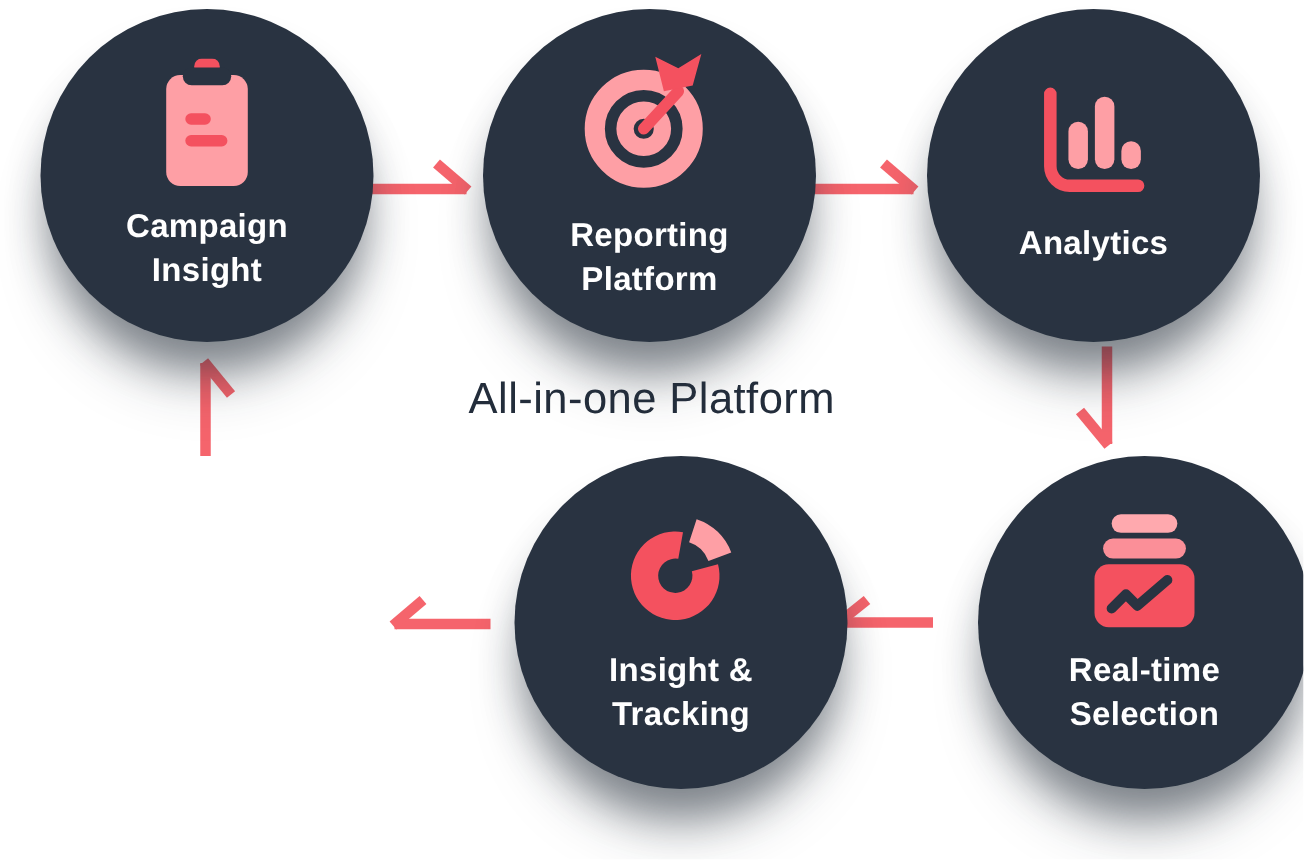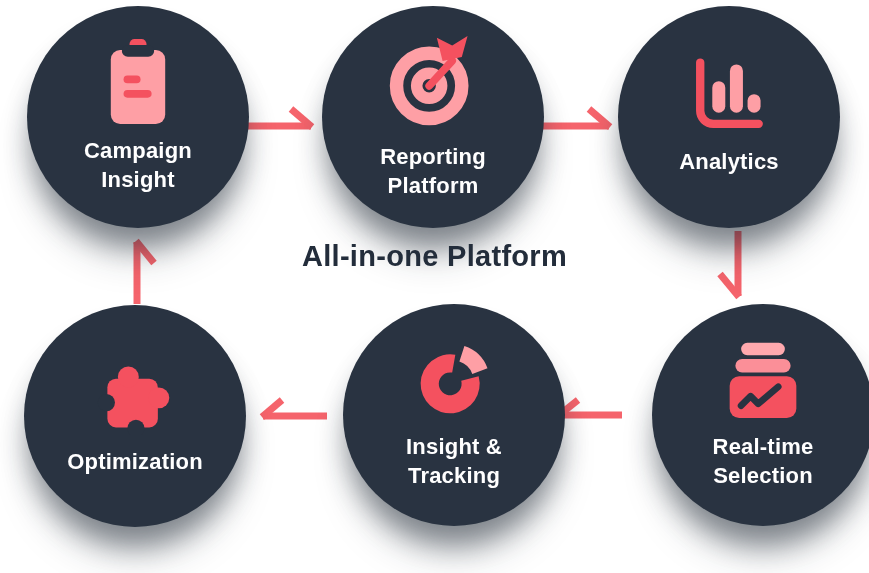--- a/index.html
+++ b/index.html
@@ -28,24 +28,24 @@
     color:var(--label-text,#ffffff);
     font-weight:700;
     font-size:22px;
     line-height:1.3;
     text-align:center;
     letter-spacing:.2px;
   }
   .label span{display:block;}
   #title{
     position:absolute;
-    left:0;right:0;top:240px;
+    left:0;right:0;top:250px;
     text-align:center;
     color:var(--title-text,#232d3b);
-    font-weight:700;
+    font-weight:400;
     font-size:29px;
     letter-spacing:.3px;
   }
   #arrow-layer{position:absolute;left:0;top:0;width:869px;height:573px;pointer-events:none;}
   .arrow{stroke:var(--arrow,#f5646c);stroke-width:7;fill:none;}
   
   .f-red{fill:var(--icon-red,#f4515f);}
   .f-pink{fill:var(--icon-pink,#fe9fa5);}
   .f-pinkmid{fill:var(--icon-pink-mid,#fb8f98);}
   .f-pinklight{fill:var(--icon-pink-light,#ffa9ae);}
@@ -143,29 +143,16 @@
     <svg class="icon" width="80" height="80" viewBox="0 0 84 84">
       <path class="f-red" d="M67.9,38 A31 31 0 1 1 43.4,15.5 L40.1,34.2 A12 12 0 1 0 49.6,42.9 Z"></path>
       <path class="s-pink" d="M50.3,14.5 A30 30 0 0 1 69.2,32.7" stroke-width="17"></path>
     </svg>
     <div class="label">
       <span>Insight &amp;</span>
       <span>Tracking</span>
     </div>
   </div>
 
-  <div class="node" style="left:24px;top:305px">
-    <svg class="icon" width="80" height="80" viewBox="0 0 84 84">
-      <rect class="f-red" x="13" y="25" width="53" height="51" rx="9"></rect>
-      <circle class="f-red" cx="35" cy="23" r="11"></circle>
-      <circle class="f-red" cx="67" cy="45" r="11"></circle>
-      <circle class="f-navy" cx="12" cy="50" r="9"></circle>
-      <circle class="f-navy" cx="43" cy="77" r="9"></circle>
-    </svg>
-    <div class="label">
-      <span>Optimization</span>
-      <span></span>
-    </div>
-  </div>
 
   <div id="title">All-in-one Platform</div>
 
 </div>
 
 </body></html>

